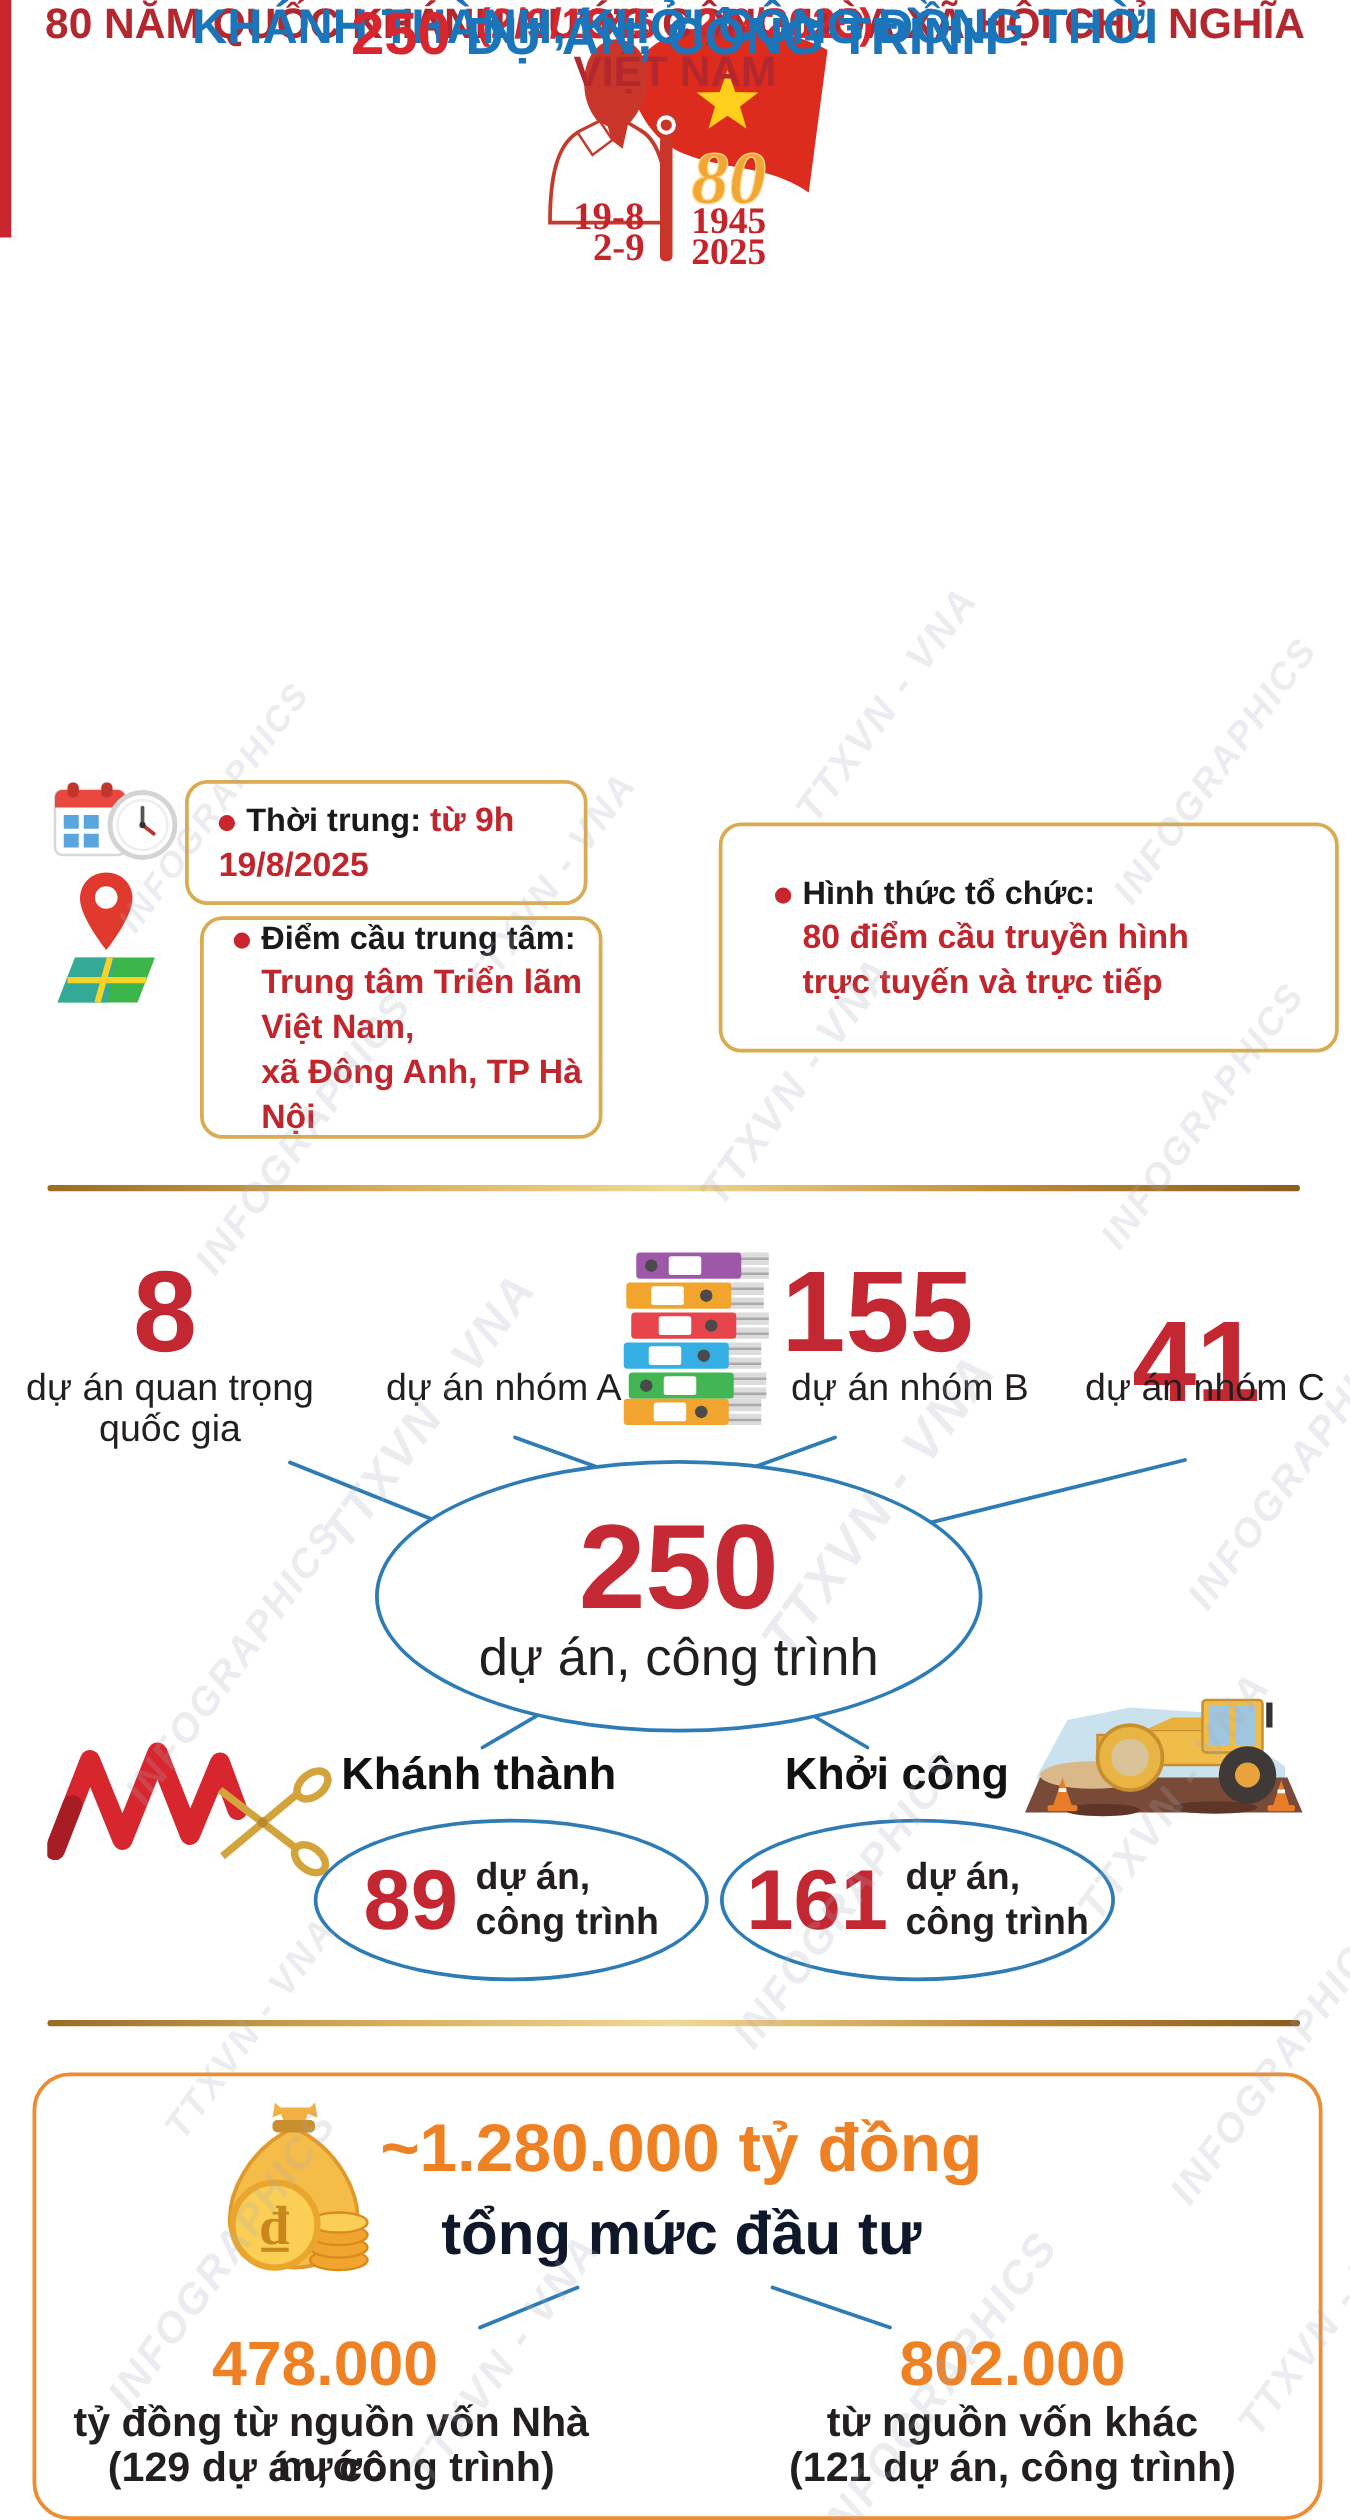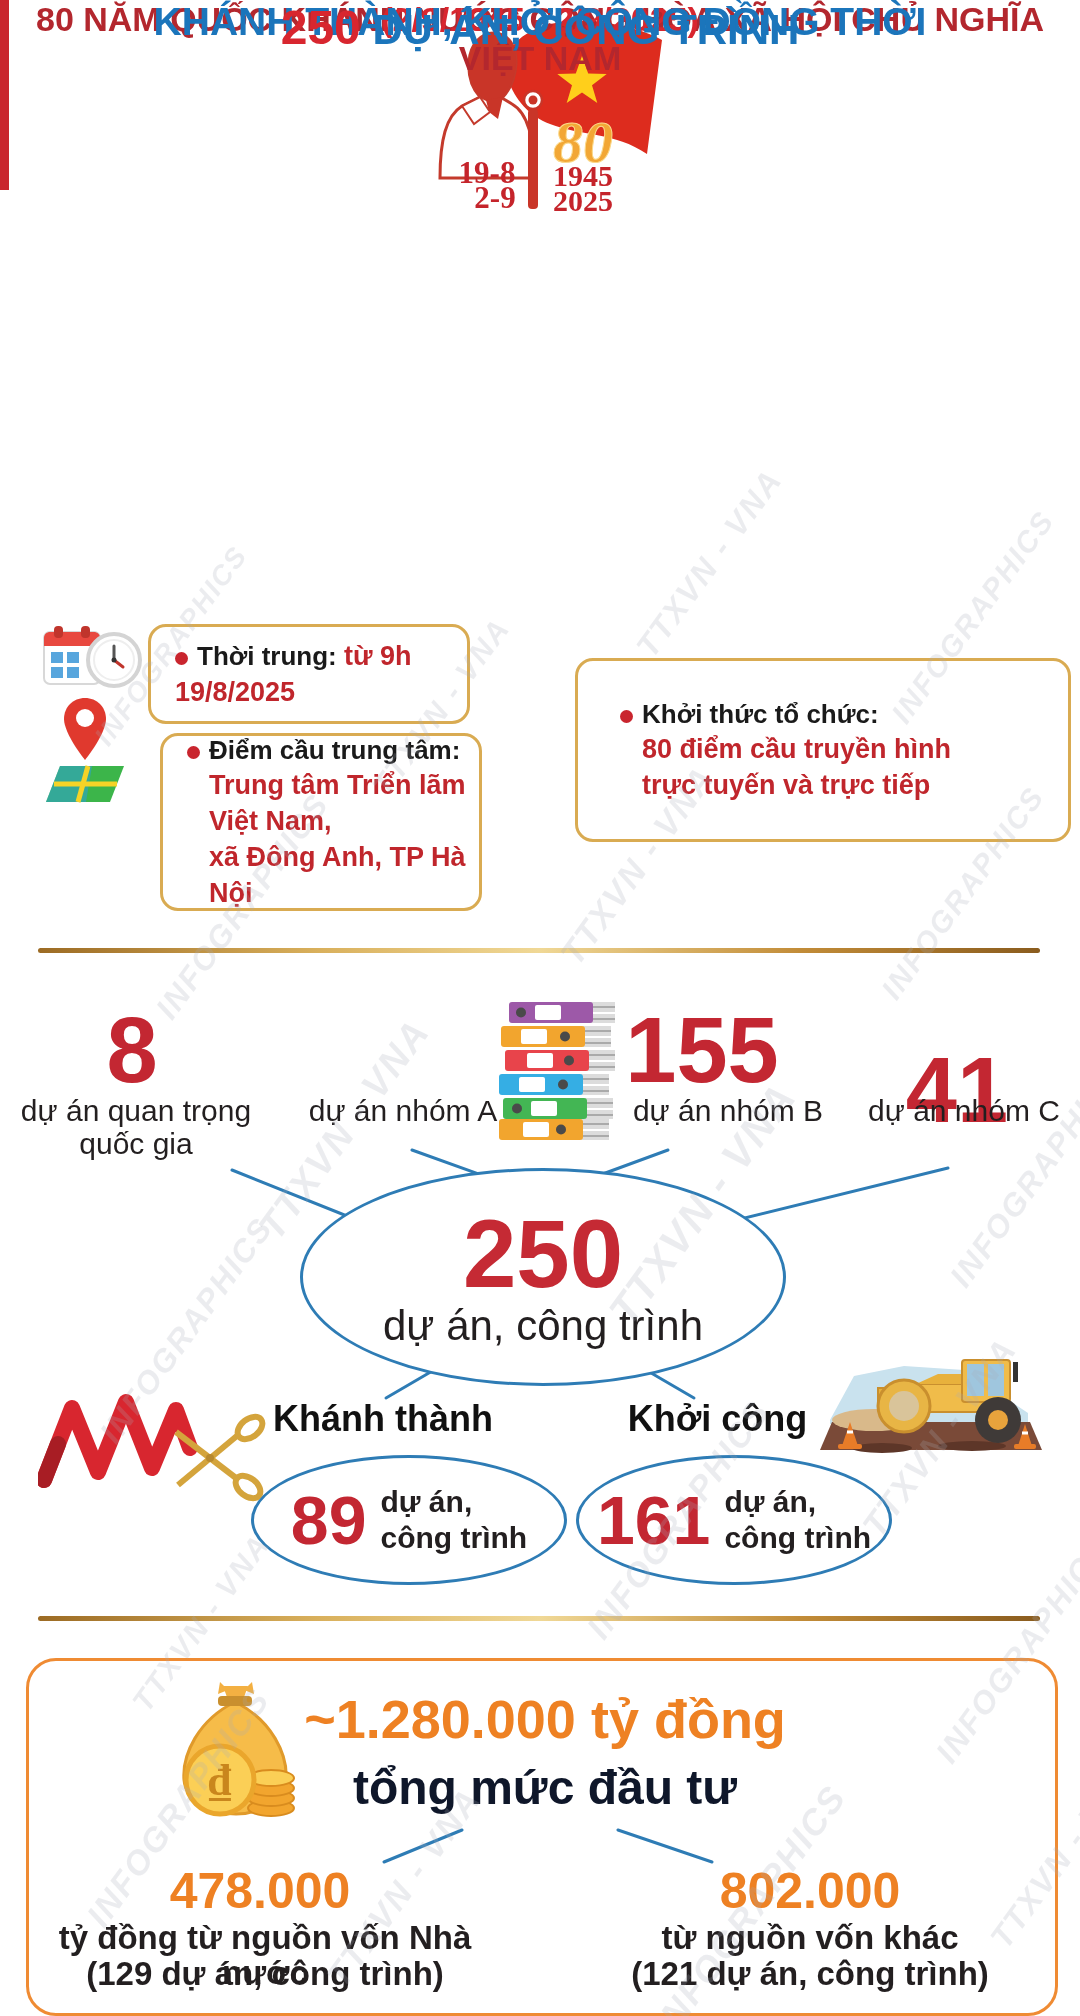--- a/index.html
+++ b/index.html
@@ -131,21 +131,21 @@
     <circle cx="41" cy="22" r="9" fill="#fff"></circle>
   </svg>
 
   <div class="gold-box" style="left:148px;top:733px;width:292px;height:172px;padding-left:24px;margin-left:12px;">
     <div class="ib-line"><span class="dot"></span><span>Điểm cầu trung tâm:</span></div>
     <div class="ib-red" style="padding-left:22px;">Trung tâm Triển lãm Việt Nam,</div>
     <div class="ib-red" style="padding-left:22px;">xã Đông Anh, TP Hà Nội</div>
   </div>
 
   <div class="gold-box" style="left:575px;top:658px;width:448px;height:178px;padding-left:42px;">
-    <div class="ib-line"><span class="dot"></span><span>Khởi thức tổ chức:</span></div>
+    <div class="ib-line"><span class="dot"></span><span>Hình thức tổ chức:</span></div>
     <div class="ib-red" style="padding-left:22px;">80 điểm cầu truyền hình</div>
     <div class="ib-red" style="padding-left:22px;">trực tuyến và trực tiếp</div>
   </div>
 
   <div class="gold-divider" style="left:38px;top:948px;width:1002px;"></div>
   <div class="red-sliver"></div>
 
   <svg class="abs" style="left:0;top:0;z-index:1;pointer-events:none;" width="1080" height="2016">
     <g stroke="#2e7cb5" stroke-width="3" stroke-linecap="round">
       <line x1="232" y1="1170" x2="372" y2="1226"></line>

